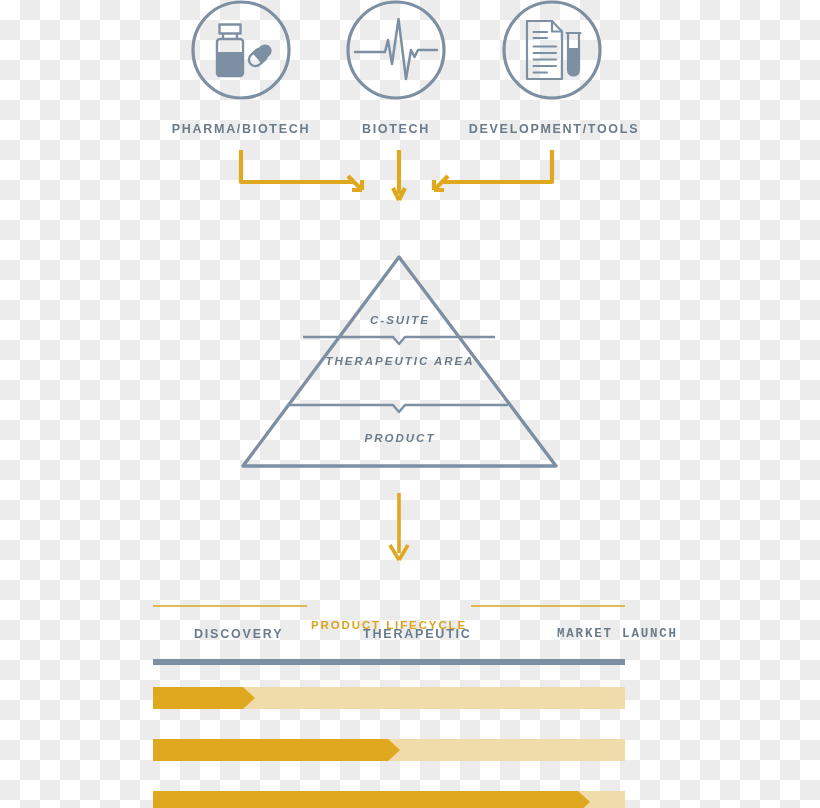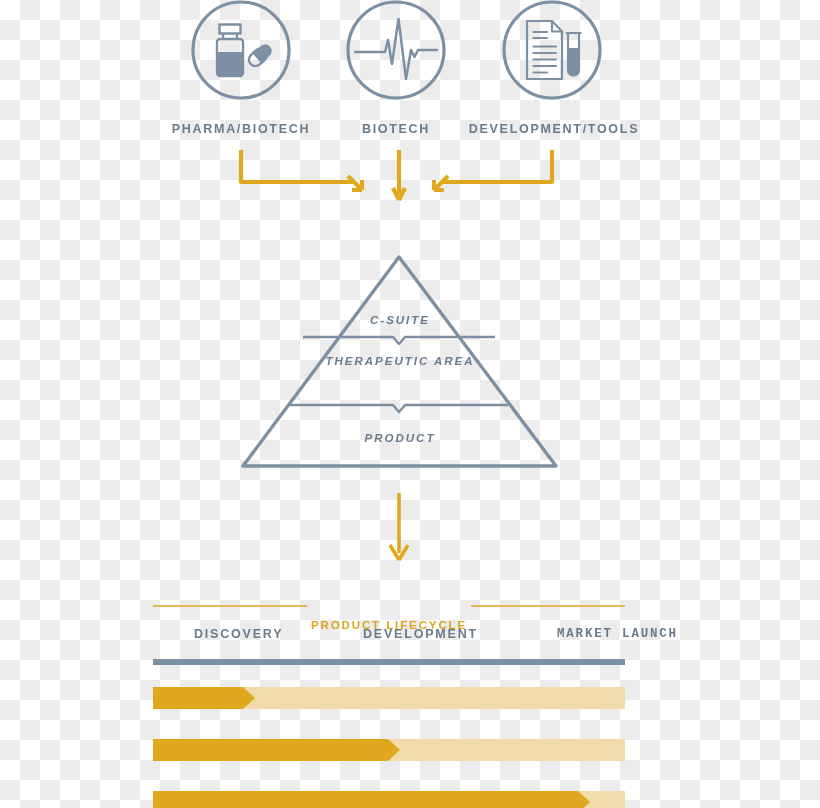--- a/index.html
+++ b/index.html
@@ -186,16 +186,16 @@
   <div class="lbl center" style="left:396px;top:122px;">BIOTECH</div>
   <div class="lbl center" style="left:554px;top:122px;">DEVELOPMENT/TOOLS</div>
 
   <div class="pyr-lbl" style="left:400px;top:314px;">C-SUITE</div>
   <div class="pyr-lbl" style="left:400px;top:355px;">THERAPEUTIC AREA</div>
   <div class="pyr-lbl" style="left:400px;top:432px;">PRODUCT</div>
 
   <div class="lifecycle-title" style="left:389px;top:599px;">PRODUCT LIFECYCLE</div>
 
   <div class="stage-lbl" style="left:153px;top:627px;">DISCOVERY</div>
-  <div class="stage-lbl" style="left:322px;top:627px;">DEVELOPMENT</div>
+  <div class="stage-lbl" style="left:322px;top:627px;">THERAPEUTIC</div>
   <div class="stage-lbl" style="left:516px;top:627px;font-family:Liberation Mono, monospace;">MARKET LAUNCH</div>
 
 </div>
 
 </body></html>

